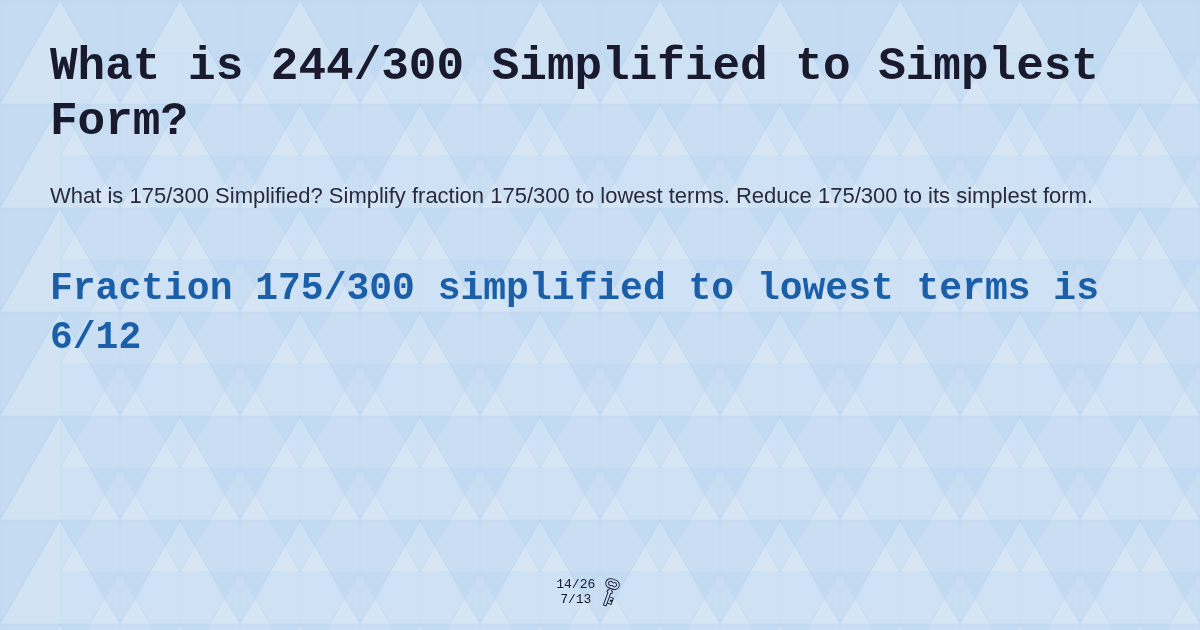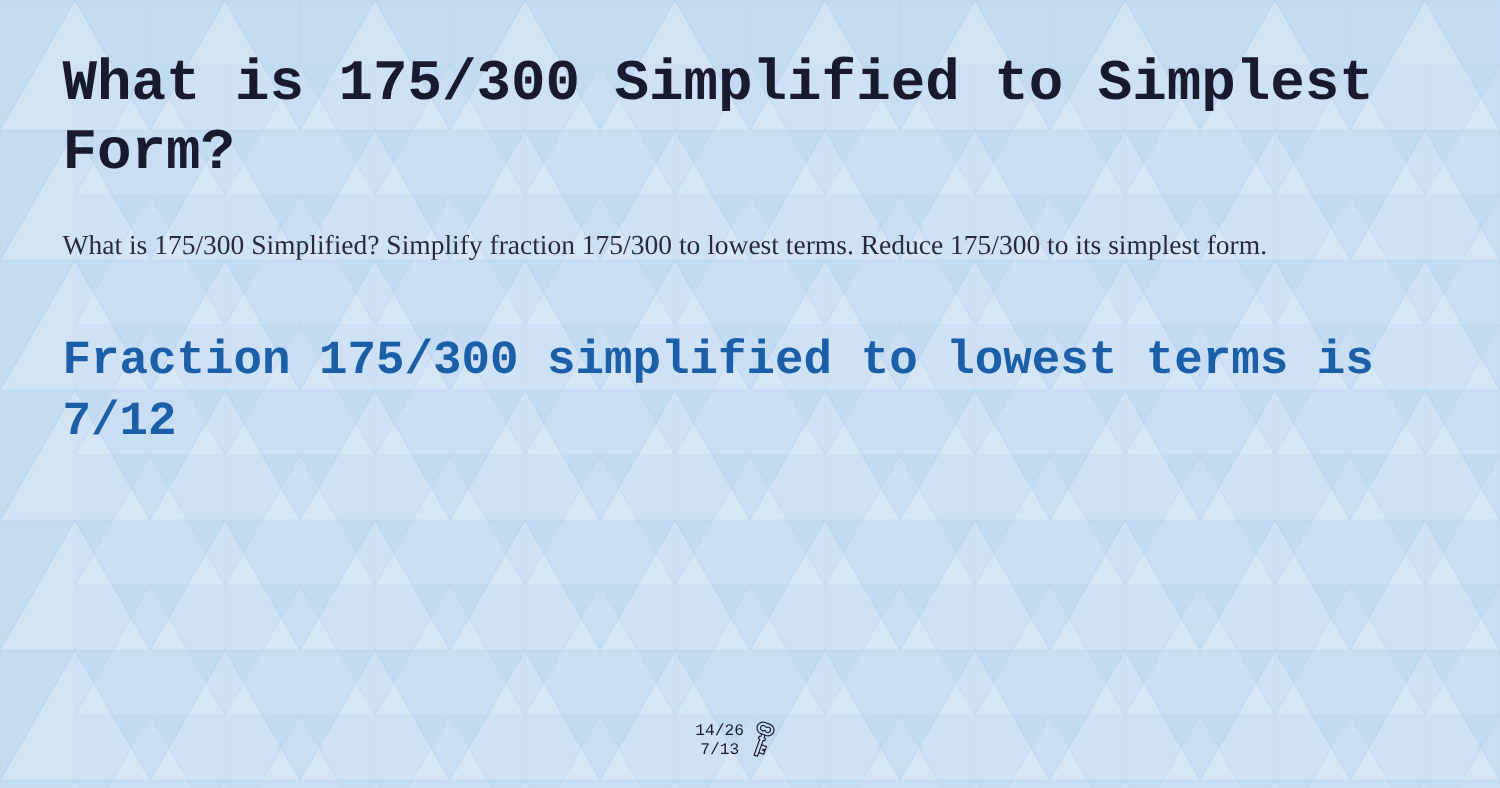--- a/index.html
+++ b/index.html
@@ -46,21 +46,21 @@
       color: #1a1a2e;
       line-height: 1.2;
       margin-bottom: 28px;
       font-family: 'Courier New', Courier, monospace;
     }
 
     .description {
       font-size: 22px;
       color: #2a2a3e;
       line-height: 1.6;
-      font-family: Liberation Serif, serif;
+      font-family: Liberation Sans, sans-serif;
       margin-bottom: 40px;
     }
 
     .result-section {
       margin-top: 10px;
     }
 
     .result-text {
       font-size: 38px;
       font-weight: 900;
@@ -141,26 +141,26 @@
     <rect width="1200" height="630" fill="#c8ddf2"></rect>
     <rect width="1200" height="630" fill="url(#tri)"></rect>
 
     <g transform="translate(60, 52)">
       <rect width="1200" height="630" fill="url(#tri)" opacity="0.5"></rect>
     </g>
   </svg>
 </div>
 
 <div class="content">
-  <h1 class="main-title">What is 175/300 Simplified to Simplest Form?</h1>
+  <h1 class="main-title">What is 244/300 Simplified to Simplest Form?</h1>
 
   <p class="description">What is 175/300 Simplified? Simplify fraction 175/300 to lowest terms. Reduce 175/300 to its simplest form.</p>
 
   <div class="result-section">
-    <div class="result-text">Fraction 175/300 simplified to lowest terms is 7/12</div>
+    <div class="result-text">Fraction 175/300 simplified to lowest terms is 6/12</div>
   </div>
 </div>
 
 <div class="footer">
   <div class="footer-left">
     <div class="fraction-stack">
       <span>14/26</span>
       <span>7/13</span>
     </div>
   </div>

